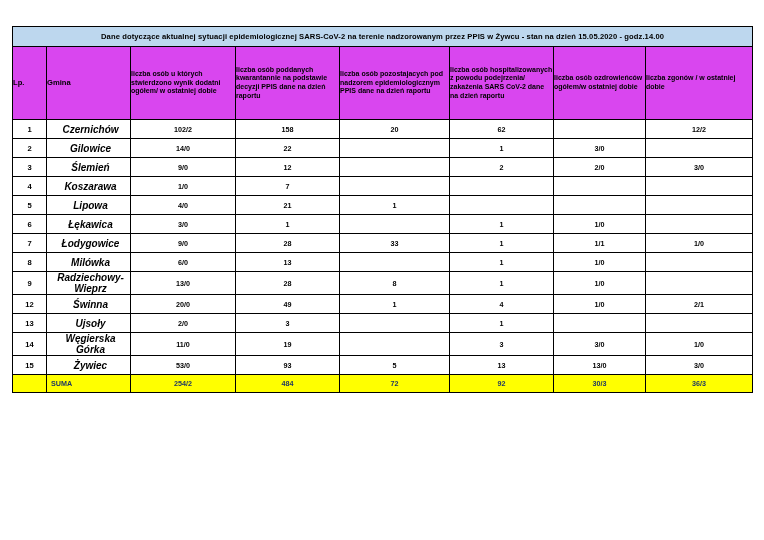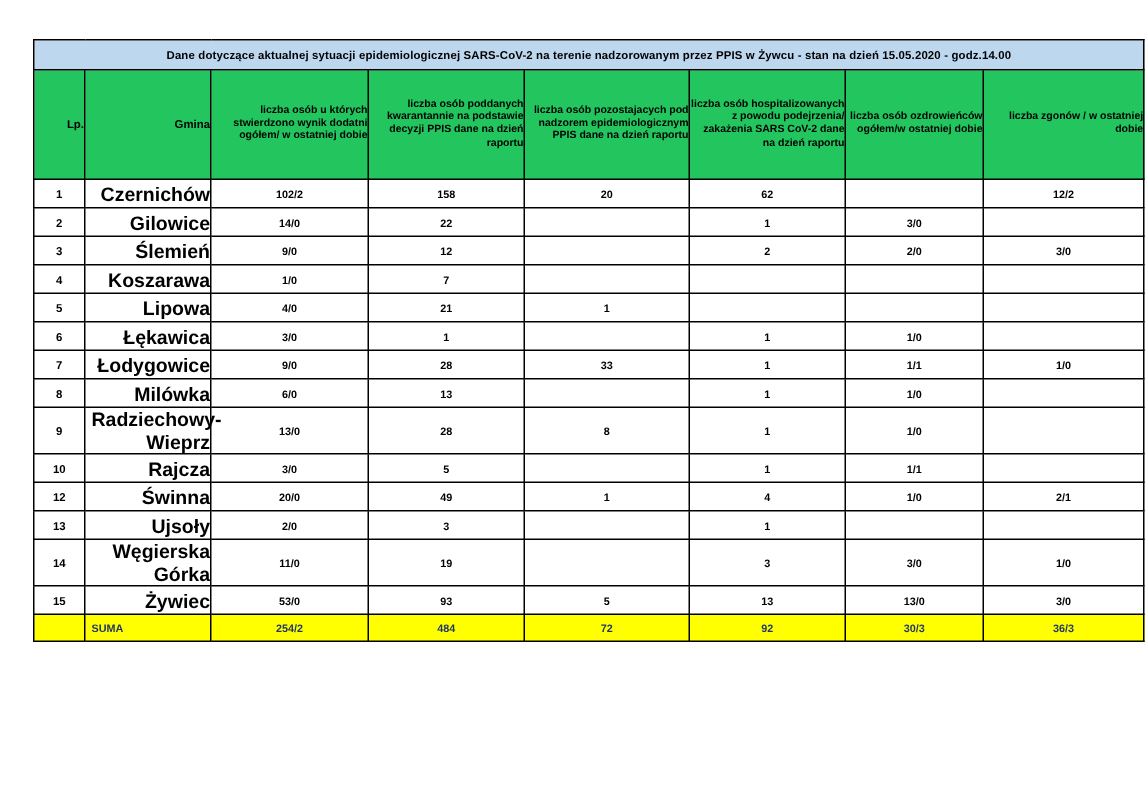--- a/index.html
+++ b/index.html
@@ -9,21 +9,21 @@
   }
   body {
     width: 764px;
     height: 540px;
     font-family: "Liberation Sans", sans-serif;
     color: #000000;
     overflow: hidden;
   }
   .sheet {
     position: absolute;
-    left: 22px;
+    left: 12px;
     top: 26px;
     width: 720px;
   }
   table.grid {
     border-collapse: collapse;
     table-layout: fixed;
     width: 720px;
   }
   table.grid td, table.grid th {
     border: 1px solid #000000;
@@ -32,44 +32,45 @@
   }
   .title-cell {
     background: #bdd7ee;
     text-align: center;
     font-size: 7.6px;
     font-weight: bold;
     height: 19px;
     letter-spacing: 0.1px;
   }
   .hdr {
-    background: #22c55e;
-    text-align: right;
+    background: #d946ef;
+    text-align: left;
     font-size: 7px;
     font-weight: bold;
     height: 72px;
     line-height: 1.22;
     padding: 2px 3px;
   }
   .hdr.small {
     font-size: 7.6px;
   }
   .row-cell {
     height: 18px;
     font-size: 7.2px;
     font-weight: bold;
     text-align: center;
   }
   .row-cell.lp {
     font-size: 7.6px;
   }
   .row-cell.gmina {
-    text-align: right;
+    text-align: center;
     padding-left: 4px;
-    font-size: 13px;
+    font-size: 10px;
+    font-style: italic;
   }
   .sum-row td {
     background: #ffff00;
     height: 17px;
     font-size: 7.2px;
     font-weight: bold;
     text-align: center;
     color: #1f3864;
   }
   .sum-row td.sum-label {
@@ -199,30 +200,20 @@
         <td class="row-cell lp">9</td>
         <td class="row-cell gmina">Radziechowy-Wieprz</td>
         <td class="row-cell">13/0</td>
         <td class="row-cell">28</td>
         <td class="row-cell">8</td>
         <td class="row-cell">1</td>
         <td class="row-cell">1/0</td>
         <td class="row-cell"></td>
       </tr>
       <tr>
-        <td class="row-cell lp">10</td>
-        <td class="row-cell gmina">Rajcza</td>
-        <td class="row-cell">3/0</td>
-        <td class="row-cell">5</td>
-        <td class="row-cell"></td>
-        <td class="row-cell">1</td>
-        <td class="row-cell">1/1</td>
-        <td class="row-cell"></td>
-      </tr>
-      <tr>
         <td class="row-cell lp">12</td>
         <td class="row-cell gmina">Świnna</td>
         <td class="row-cell">20/0</td>
         <td class="row-cell">49</td>
         <td class="row-cell">1</td>
         <td class="row-cell">4</td>
         <td class="row-cell">1/0</td>
         <td class="row-cell">2/1</td>
       </tr>
       <tr>

